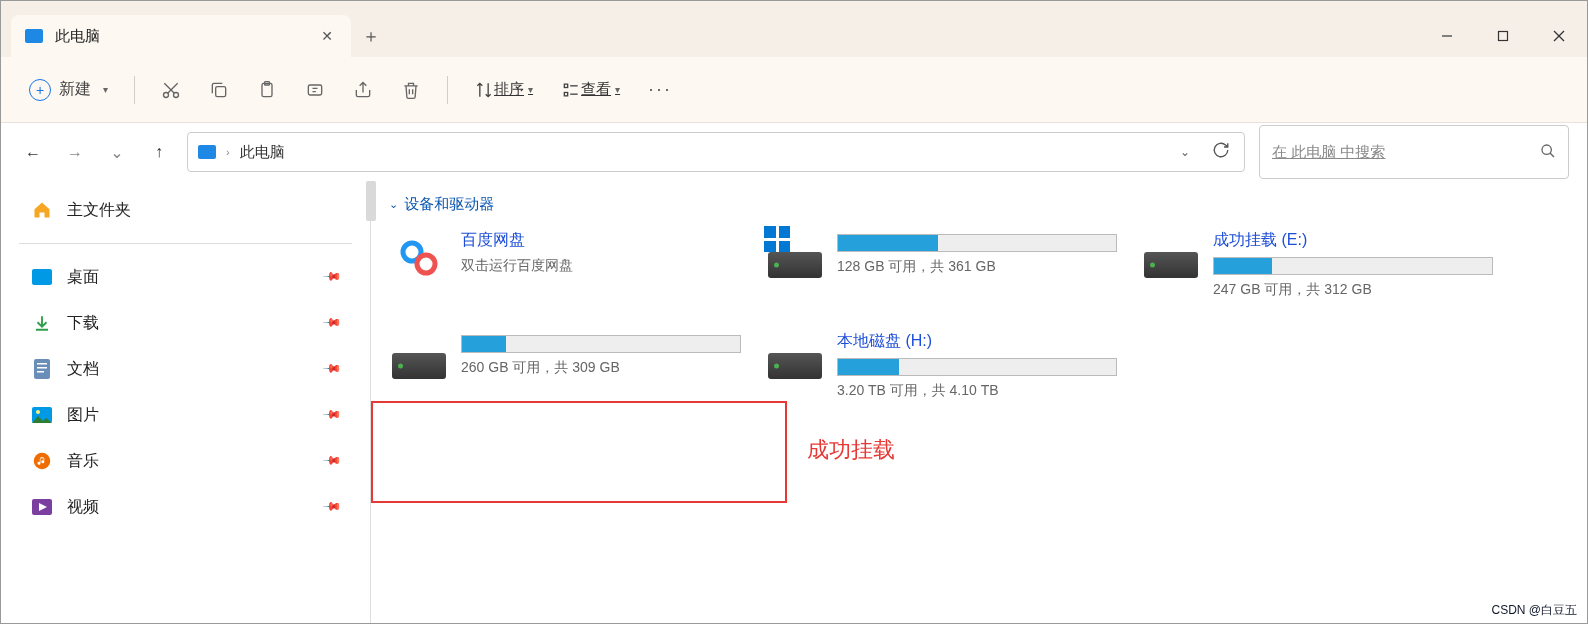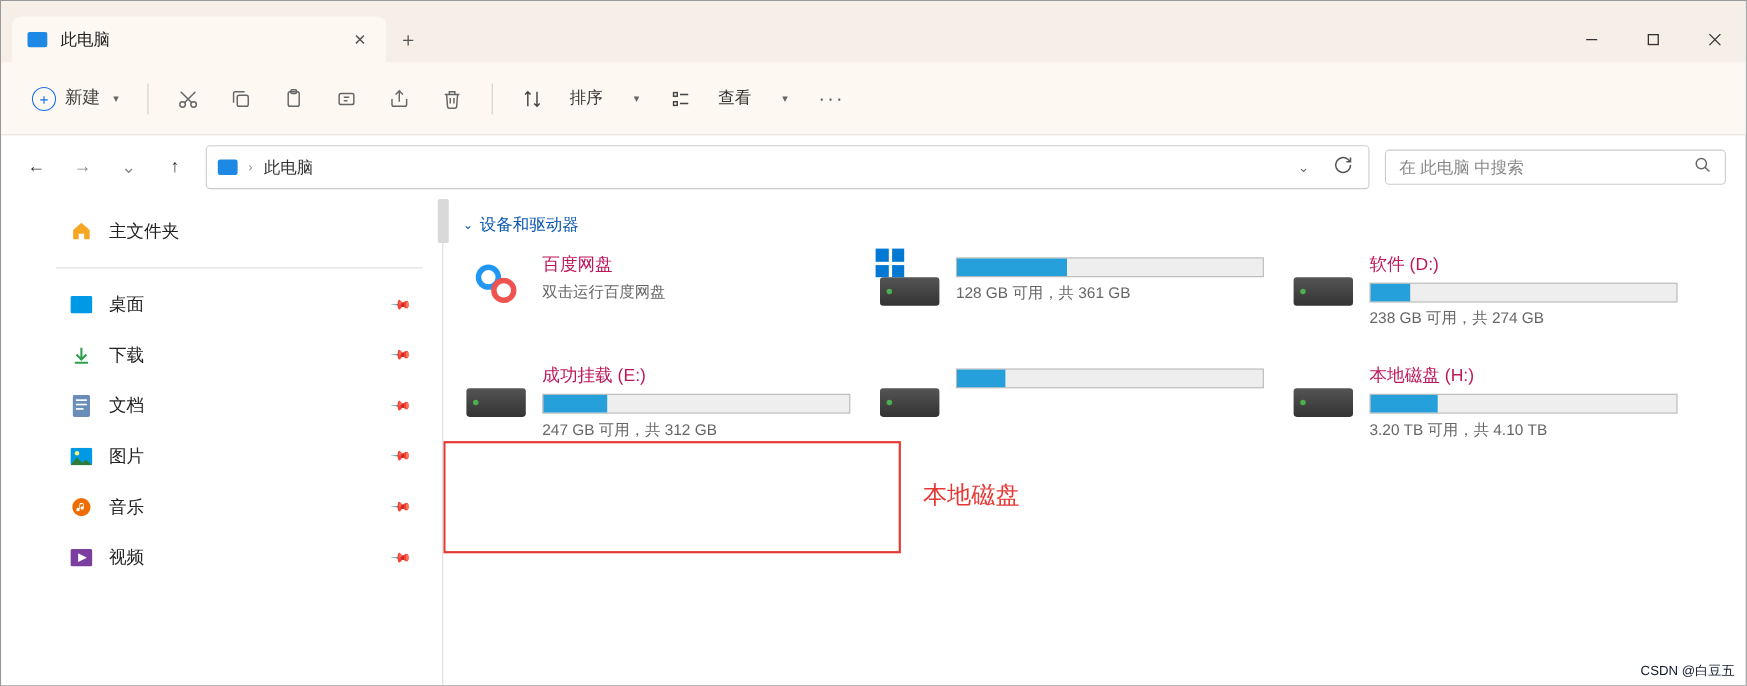--- a/index.html
+++ b/index.html
@@ -17,59 +17,59 @@
 .win-btn svg { width: 12px; height: 12px; }
 
 
 .toolbar { height: 66px; background: #fdf8f2; display: flex; align-items: center; padding: 0 18px; gap: 8px; border-bottom: 1px solid #e8e2da; }
 .tbtn { display: flex; align-items: center; justify-content: center; height: 40px; padding: 0 10px; border-radius: 4px; cursor: pointer; color: #555; }
 .tbtn svg { width: 20px; height: 20px; }
 .new-btn { gap: 8px; color: #444; }
 .new-btn .plus-circle { width: 22px; height: 22px; border: 1.5px solid #1a73e8; border-radius: 50%; display: flex; align-items: center; justify-content: center; color: #1a73e8; font-size: 14px; }
 .chev-small { font-size: 10px; color: #666; margin-left: 4px; }
 .divider { width: 1px; height: 28px; background: #d6cec4; margin: 0 8px; }
-.sortview { gap: 24px; color: #333; font-size: 15px; }
+.sortview { gap: 0; color: #333; font-size: 15px; text-decoration: underline; }
 .dots { font-size: 18px; letter-spacing: 2px; }
 
 
 .navrow { height: 58px; display: flex; align-items: center; padding: 0 18px; gap: 14px; }
 .nav-arrow { width: 28px; height: 28px; display: flex; align-items: center; justify-content: center; color: #888; cursor: pointer; }
 .nav-arrow.active { color: #333; }
 .addressbar { flex: 1; height: 40px; border: 1px solid #ccc; border-radius: 4px; display: flex; align-items: center; padding: 0 10px; gap: 10px; }
 .addr-icon { width: 18px; height: 14px; background: #1e88e5; border-radius: 2px; }
 .breadcrumb { flex: 1; display: flex; align-items: center; gap: 10px; color: #333; font-size: 15px; }
 .bc-sep { color: #888; font-size: 11px; }
 .addr-chev { color: #666; font-size: 12px; padding: 4px 8px; cursor: pointer; }
 .addr-refresh { color: #555; cursor: pointer; padding: 4px; }
-.searchbox { width: 310px; height: 32px; border: 1px solid #ccc; border-radius: 4px; display: flex; align-items: center; padding: 0 12px; color: #888; font-size: 15px; }
+.searchbox { width: 310px; height: 54px; border: 1px solid #ccc; border-radius: 4px; display: flex; align-items: center; padding: 0 12px; color: #888; font-size: 15px; text-decoration: underline; }
 .searchbox .mag { margin-left: auto; color: #666; }
 
 
 .body { display: flex; height: calc(624px - 56px - 66px - 58px); }
-.sidebar { width: 370px; border-right: 1px solid #ddd; padding-top: 6px; position: relative; margin-left: 32px; }
+.sidebar { width: 370px; border-right: 1px solid #ddd; padding-top: 6px; position: relative; }
 .side-item { display: flex; align-items: center; height: 46px; padding: 0 30px; font-size: 16px; color: #222; cursor: pointer; }
 .side-item .ico { width: 22px; height: 22px; margin-right: 14px; display: flex; align-items: center; justify-content: center; }
 .side-item .pin { margin-left: auto; color: #888; transform: rotate(45deg); font-size: 12px; }
 .side-sep { height: 1px; background: #ddd; margin: 10px 18px; }
 .splitter { position: absolute; right: -6px; top: 0; width: 10px; height: 40px; background: #d9d9d9; border-radius: 2px; }
 
 .content { flex: 1; padding: 10px 16px; overflow: auto; position: relative; }
 .section-header { display: flex; align-items: center; gap: 6px; color: #0b57b0; font-size: 15px; cursor: pointer; margin: 4px 0 12px 2px; }
 .section-header .chev { font-size: 11px; }
 
 .drive-grid { display: grid; grid-template-columns: repeat(3, 376px); gap: 24px 0; }
 .drive { display: flex; align-items: flex-start; gap: 14px; cursor: pointer; padding: 4px; }
 .drive-icon { width: 56px; height: 44px; margin-top: 6px; display: flex; align-items: center; justify-content: center; }
 .hdd { width: 54px; height: 26px; background: linear-gradient(#555,#333); border-radius: 3px; position: relative; margin-top: 14px; }
 .hdd::before { content: ""; position: absolute; left: 6px; top: 50%; width: 5px; height: 5px; background: #4caf50; border-radius: 50%; transform: translateY(-50%); }
 .win-tile { width: 40px; height: 40px; display: grid; grid-template: 1fr 1fr / 1fr 1fr; gap: 3px; }
 .win-tile div { background: #0078d4; }
 .baidu { width: 48px; height: 48px; }
 .drive-info { flex: 1; }
-.drive-title { font-size: 16px; color: #be185d; margin-bottom: 6px; }
+.drive-title { font-size: 16px; color: #1d4ed8; margin-bottom: 6px; }
 .drive-sub { font-size: 14px; color: #666; }
 .usage-bar { width: 280px; height: 18px; border: 1px solid #bbb; background: #eee; margin: 4px 0 6px; }
 .usage-fill { height: 100%; background: #26a0da; }
 
 .highlight-box { position: absolute; border: 2px solid #e53935; pointer-events: none; }
 .annotation { position: absolute; color: #e53935; font-size: 22px; }
 .watermark { position: absolute; right: 10px; bottom: 4px; color: #0f172a; font-size: 12px; }
 </style>
 </head>
 <body>
@@ -301,61 +301,50 @@
               <div class="usage-fill" style="width:36%"></div>
             </div>
       <div class="drive-sub">128 GB 可用，共 361 GB</div>
     </div>
         </div>
         <div class="drive">
     <div class="drive-icon">
             <div class="hdd"></div>
           </div>
     <div class="drive-info">
-      <div class="drive-title">软件 (D:)</div>
-      <div class="usage-bar">
-              <div class="usage-fill" style="width:13%"></div>
-            </div>
-      <div class="drive-sub">238 GB 可用，共 274 GB</div>
-    </div>
-        </div>
-        <div class="drive">
-    <div class="drive-icon">
-            <div class="hdd"></div>
-          </div>
-    <div class="drive-info">
       <div class="drive-title">成功挂载 (E:)</div>
       <div class="usage-bar">
               <div class="usage-fill" style="width:21%"></div>
             </div>
       <div class="drive-sub">247 GB 可用，共 312 GB</div>
     </div>
         </div>
         <div class="drive">
     <div class="drive-icon">
             <div class="hdd"></div>
           </div>
     <div class="drive-info">
       <div class="usage-bar">
               <div class="usage-fill" style="width:16%"></div>
             </div>
+      <div class="drive-sub">260 GB 可用，共 309 GB</div>
     </div>
         </div>
         <div class="drive">
     <div class="drive-icon">
             <div class="hdd"></div>
           </div>
     <div class="drive-info">
       <div class="drive-title">本地磁盘 (H:)</div>
       <div class="usage-bar">
               <div class="usage-fill" style="width:22%"></div>
             </div>
       <div class="drive-sub">3.20 TB 可用，共 4.10 TB</div>
     </div>
         </div>
       </div>
 
     <div class="highlight-box" style="left:0px; top:220px; width:416px; height:102px;"></div>
-    <div class="annotation" style="left:436px; top:254px;">本地磁盘</div>
+    <div class="annotation" style="left:436px; top:254px;">成功挂载</div>
   </div>
 </div>
 
 <div class="watermark">CSDN @白豆五</div>
 
 </body></html>

